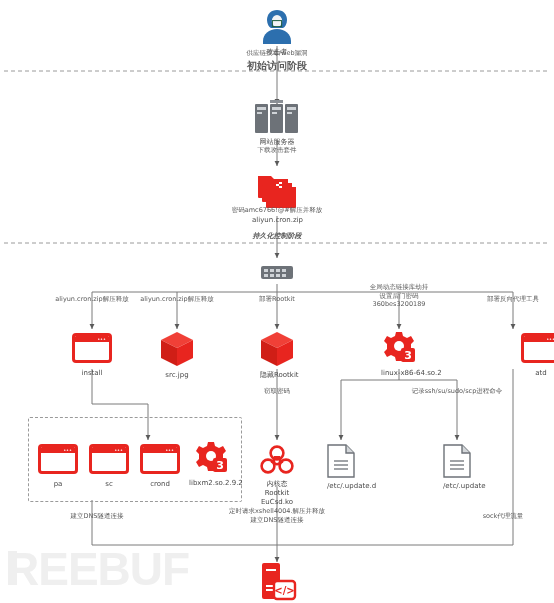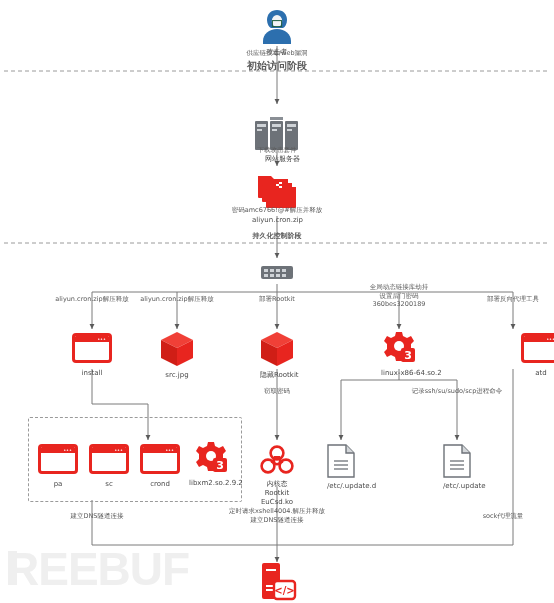--- a/index.html
+++ b/index.html
@@ -150,21 +150,21 @@
       <rect x="12.4" y="12.6" width="9.2" height="6" fill="none" stroke="#1f5f3f" stroke-width="1"></rect>
       <path d="M17 21c-8 0-14 5-14 12v3h28v-3c0-7-6-12-14-12z" fill="#2c6fae"></path>
     </svg>
     <div class="lbl">攻击者</div>
   </div>
 
   <div class="edge-lbl" style="left:207px;top:49px;width:140px;">供应链投毒/web漏洞</div>
 
   <div class="edge-lbl lbl-red" style="left:227px;top:62px;width:100px;font-size:10px;">初始访问阶段</div>
 
-  <div class="node" style="left:254px;top:117px;width:46px;text-align:right;">
+  <div class="node" style="left:254px;top:100px;width:46px;">
     <svg class="ico ico-rack" viewBox="0 0 46 34">
       <g fill="#6d7278">
         <rect x="1" y="4" width="13" height="29" rx="1"></rect>
         <rect x="16" y="4" width="13" height="29" rx="1"></rect>
         <rect x="31" y="4" width="13" height="29" rx="1"></rect>
       </g>
       <g fill="#cfd3d7">
         <rect x="3" y="7" width="9" height="3"></rect>
         <rect x="18" y="7" width="9" height="3"></rect>
         <rect x="33" y="7" width="9" height="3"></rect>
@@ -193,21 +193,21 @@
         <rect x="27" y="10" width="3" height="2"></rect>
         <rect x="24" y="12" width="3" height="2"></rect>
         <rect x="27" y="14" width="3" height="2"></rect>
       </g>
     </svg>
     <div class="lbl">aliyun.cron.zip</div>
   </div>
 
   <div class="edge-lbl" style="left:207px;top:206px;width:140px;">密码amc6766!@#解压并释放</div>
 
-  <div class="edge-lbl lbl-red" style="left:227px;top:232px;width:100px;font-size:7px;">持久化控制阶段</div>
+  <div class="edge-lbl lbl-red" style="left:227px;top:232px;width:100px;font-size:7px;font-style:italic;">持久化控制阶段</div>
 
   <div class="node" style="left:260px;top:262px;width:34px;">
     <svg class="ico ico-switch" viewBox="0 0 34 20">
       <rect x="1" y="4" width="32" height="13" rx="2" fill="#6d7278"></rect>
       <g fill="#cfd3d7">
         <rect x="4" y="7" width="4" height="3"></rect>
         <rect x="10" y="7" width="4" height="3"></rect>
         <rect x="16" y="7" width="4" height="3"></rect>
         <rect x="22" y="7" width="4" height="3"></rect>
         <rect x="4" y="12" width="4" height="3"></rect>

